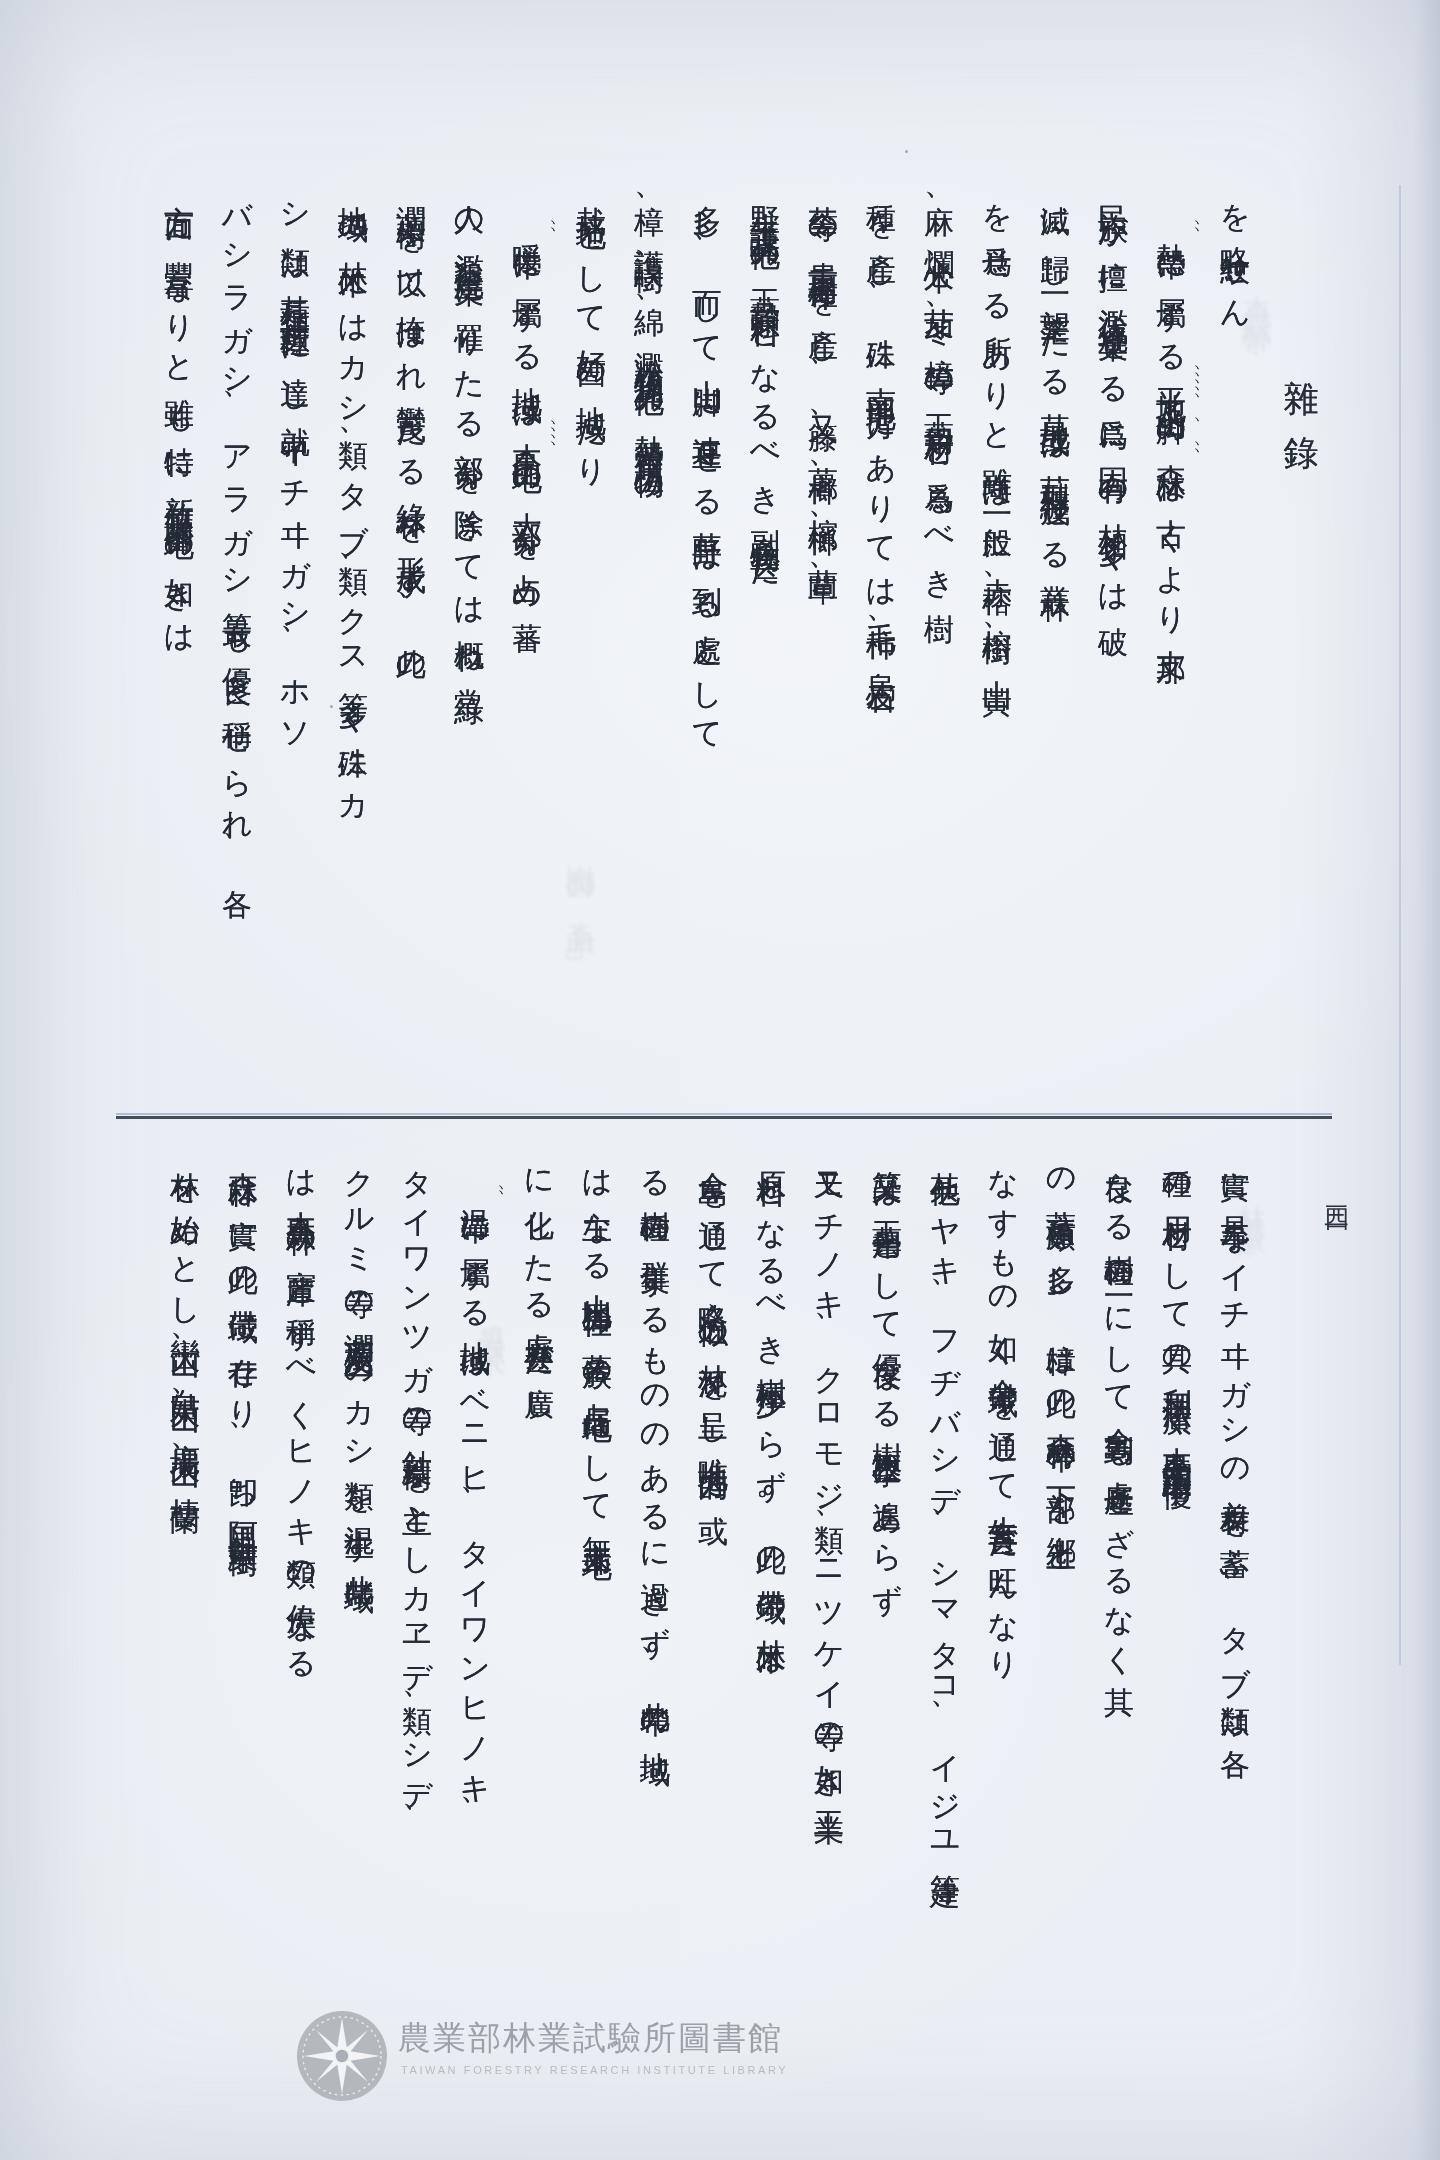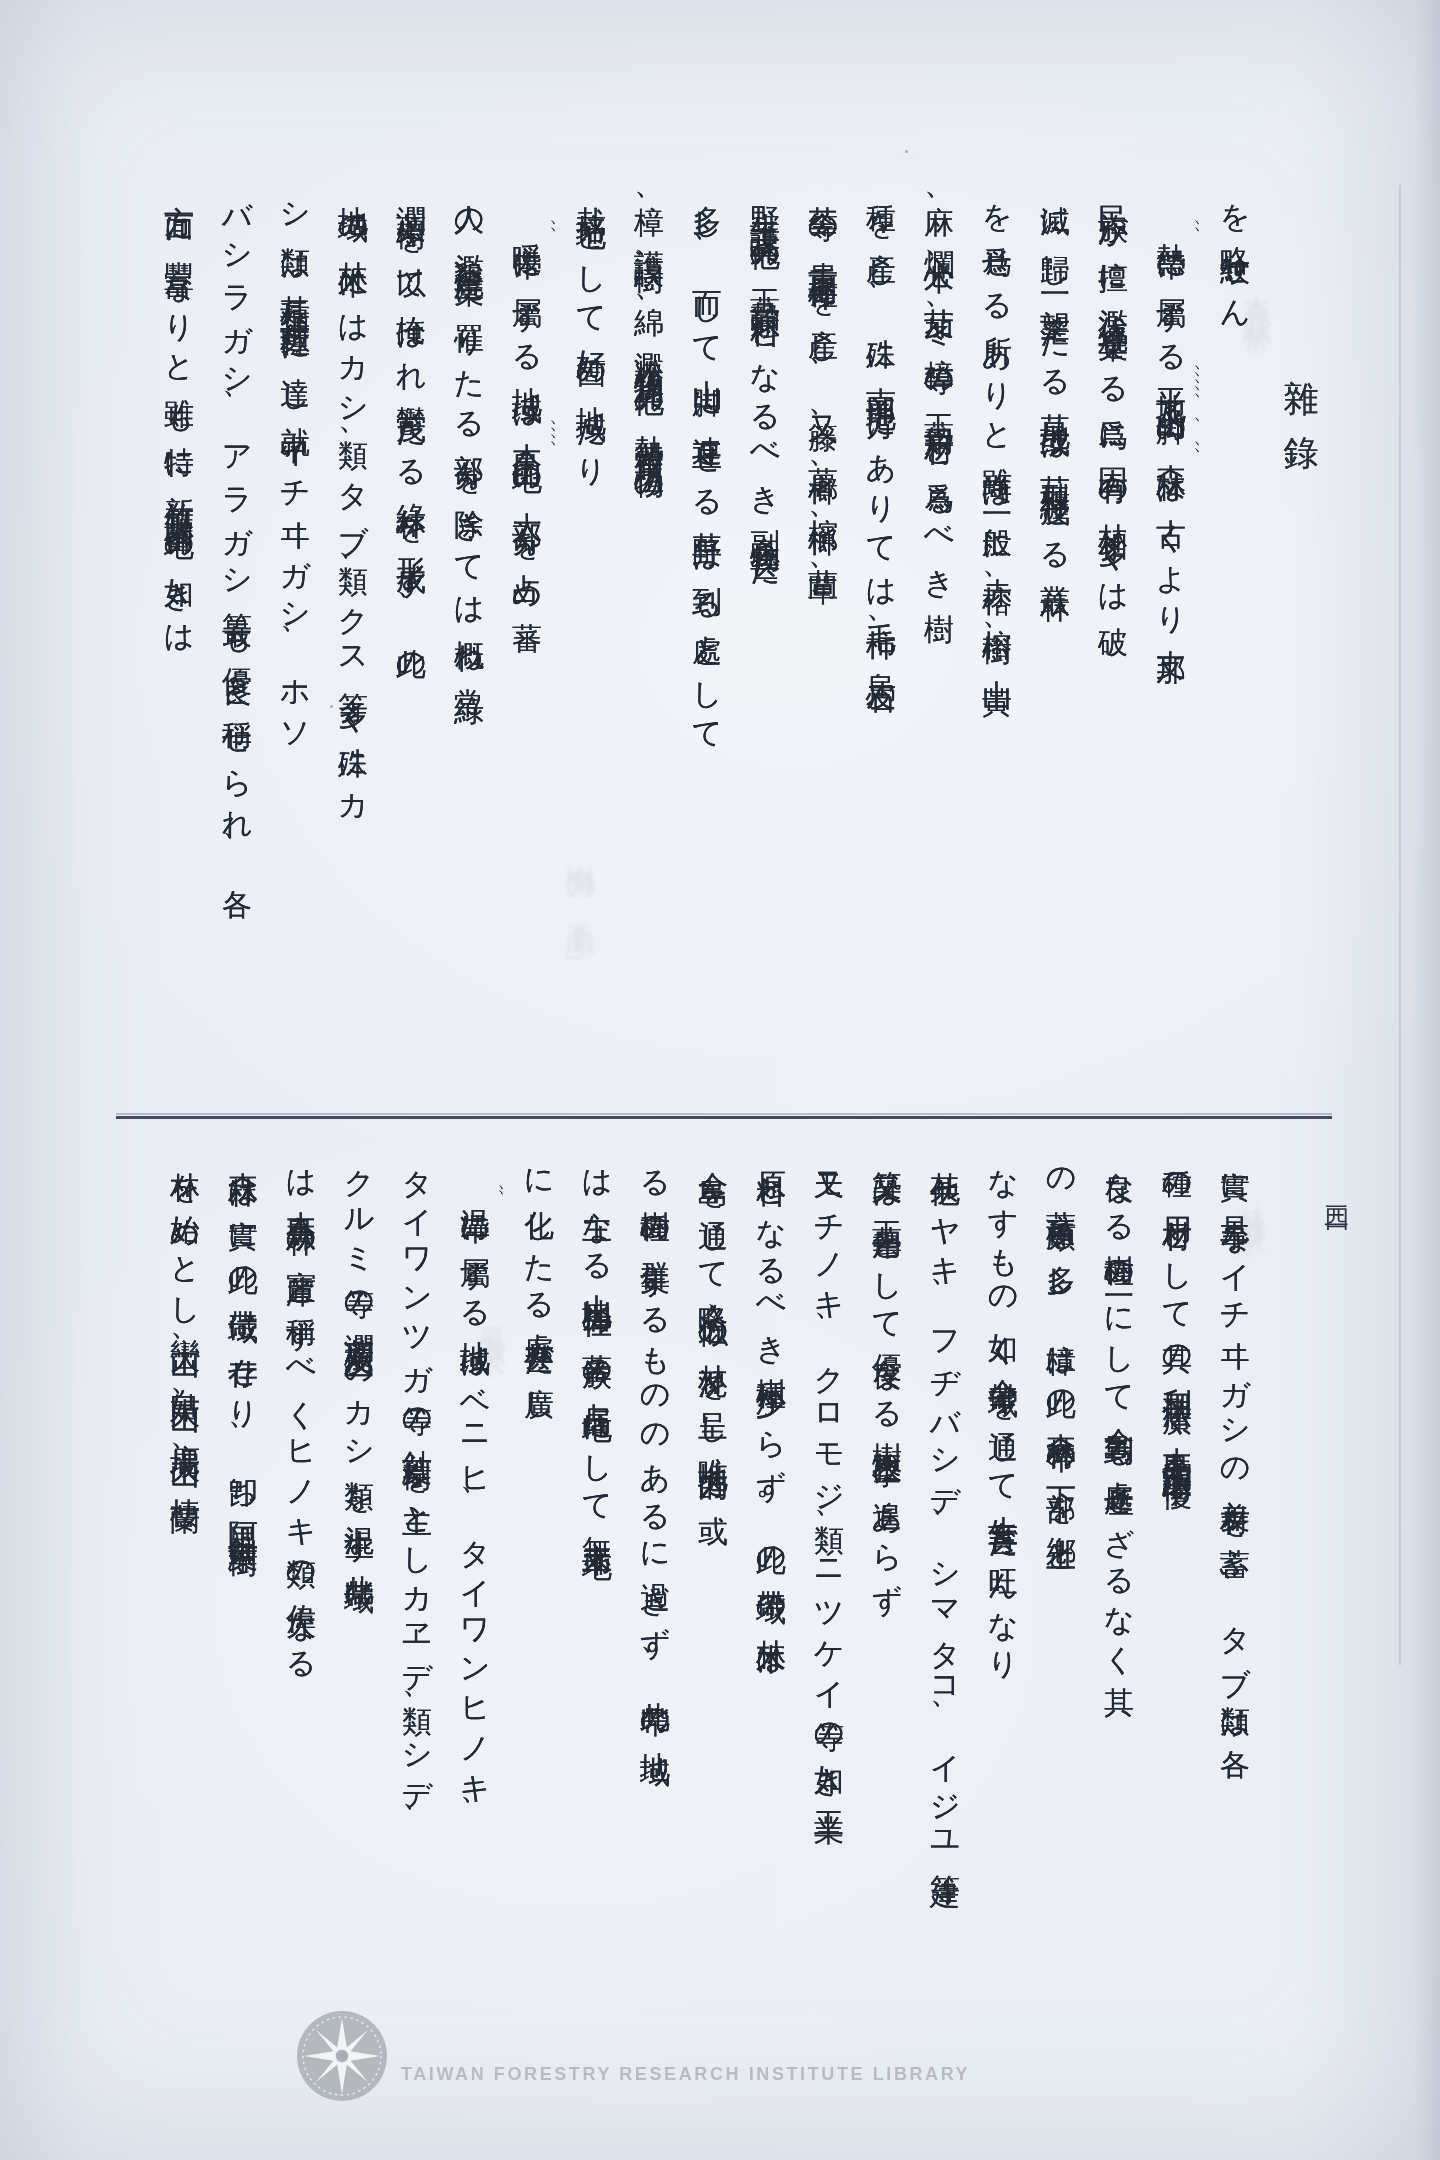--- a/index.html
+++ b/index.html
@@ -74,21 +74,21 @@
   .stamp{position:absolute;left:288px;top:2004px;width:900px;height:110px;}
   .stamp-seal{position:absolute;left:6px;top:4px;}
   .stamp-title{
     position:absolute;left:110px;top:12px;
     font-family:"Liberation Sans","DejaVu Sans",sans-serif;
     font-size:33px;letter-spacing:2px;color:#9aa1a7;font-weight:500;
   }
   .stamp-subtitle{
     position:absolute;left:113px;top:60px;
     font-family:"Liberation Sans","DejaVu Sans",sans-serif;
-    font-size:18px;letter-spacing:2.6px;color:#b7bcc1;font-weight:700;
+    font-size:11px;letter-spacing:2.6px;color:#b7bcc1;font-weight:400;
   }
   .speck{position:absolute;border-radius:50%;background:#3a4250;}
 </style>
 </head>
 <body>
 
 <div class="page">
 
   <div class="running-head">雜錄</div>
 
@@ -161,16 +161,17 @@
         <polygon points="10,48 41,43 48,48 41,53"></polygon>
         <polygon points="86,48 55,53 48,48 55,43"></polygon>
         <polygon points="22,22 44,40 48,48 40,44"></polygon>
         <polygon points="74,74 52,56 48,48 56,52"></polygon>
         <polygon points="74,22 56,44 48,48 52,40"></polygon>
         <polygon points="22,74 40,52 48,48 44,56"></polygon>
       </g>
       <circle cx="48" cy="48" r="7" fill="#a9afb4"></circle>
       <circle cx="48" cy="48" r="7" fill="none" stroke="#eef1f3" stroke-width="1.5"></circle>
     </svg>
+    <div class="stamp-title">農業部林業試驗所圖書館</div>
     <div class="stamp-subtitle">TAIWAN FORESTRY RESEARCH INSTITUTE LIBRARY</div>
   </div>
 
 </div>
 
 </body></html>

